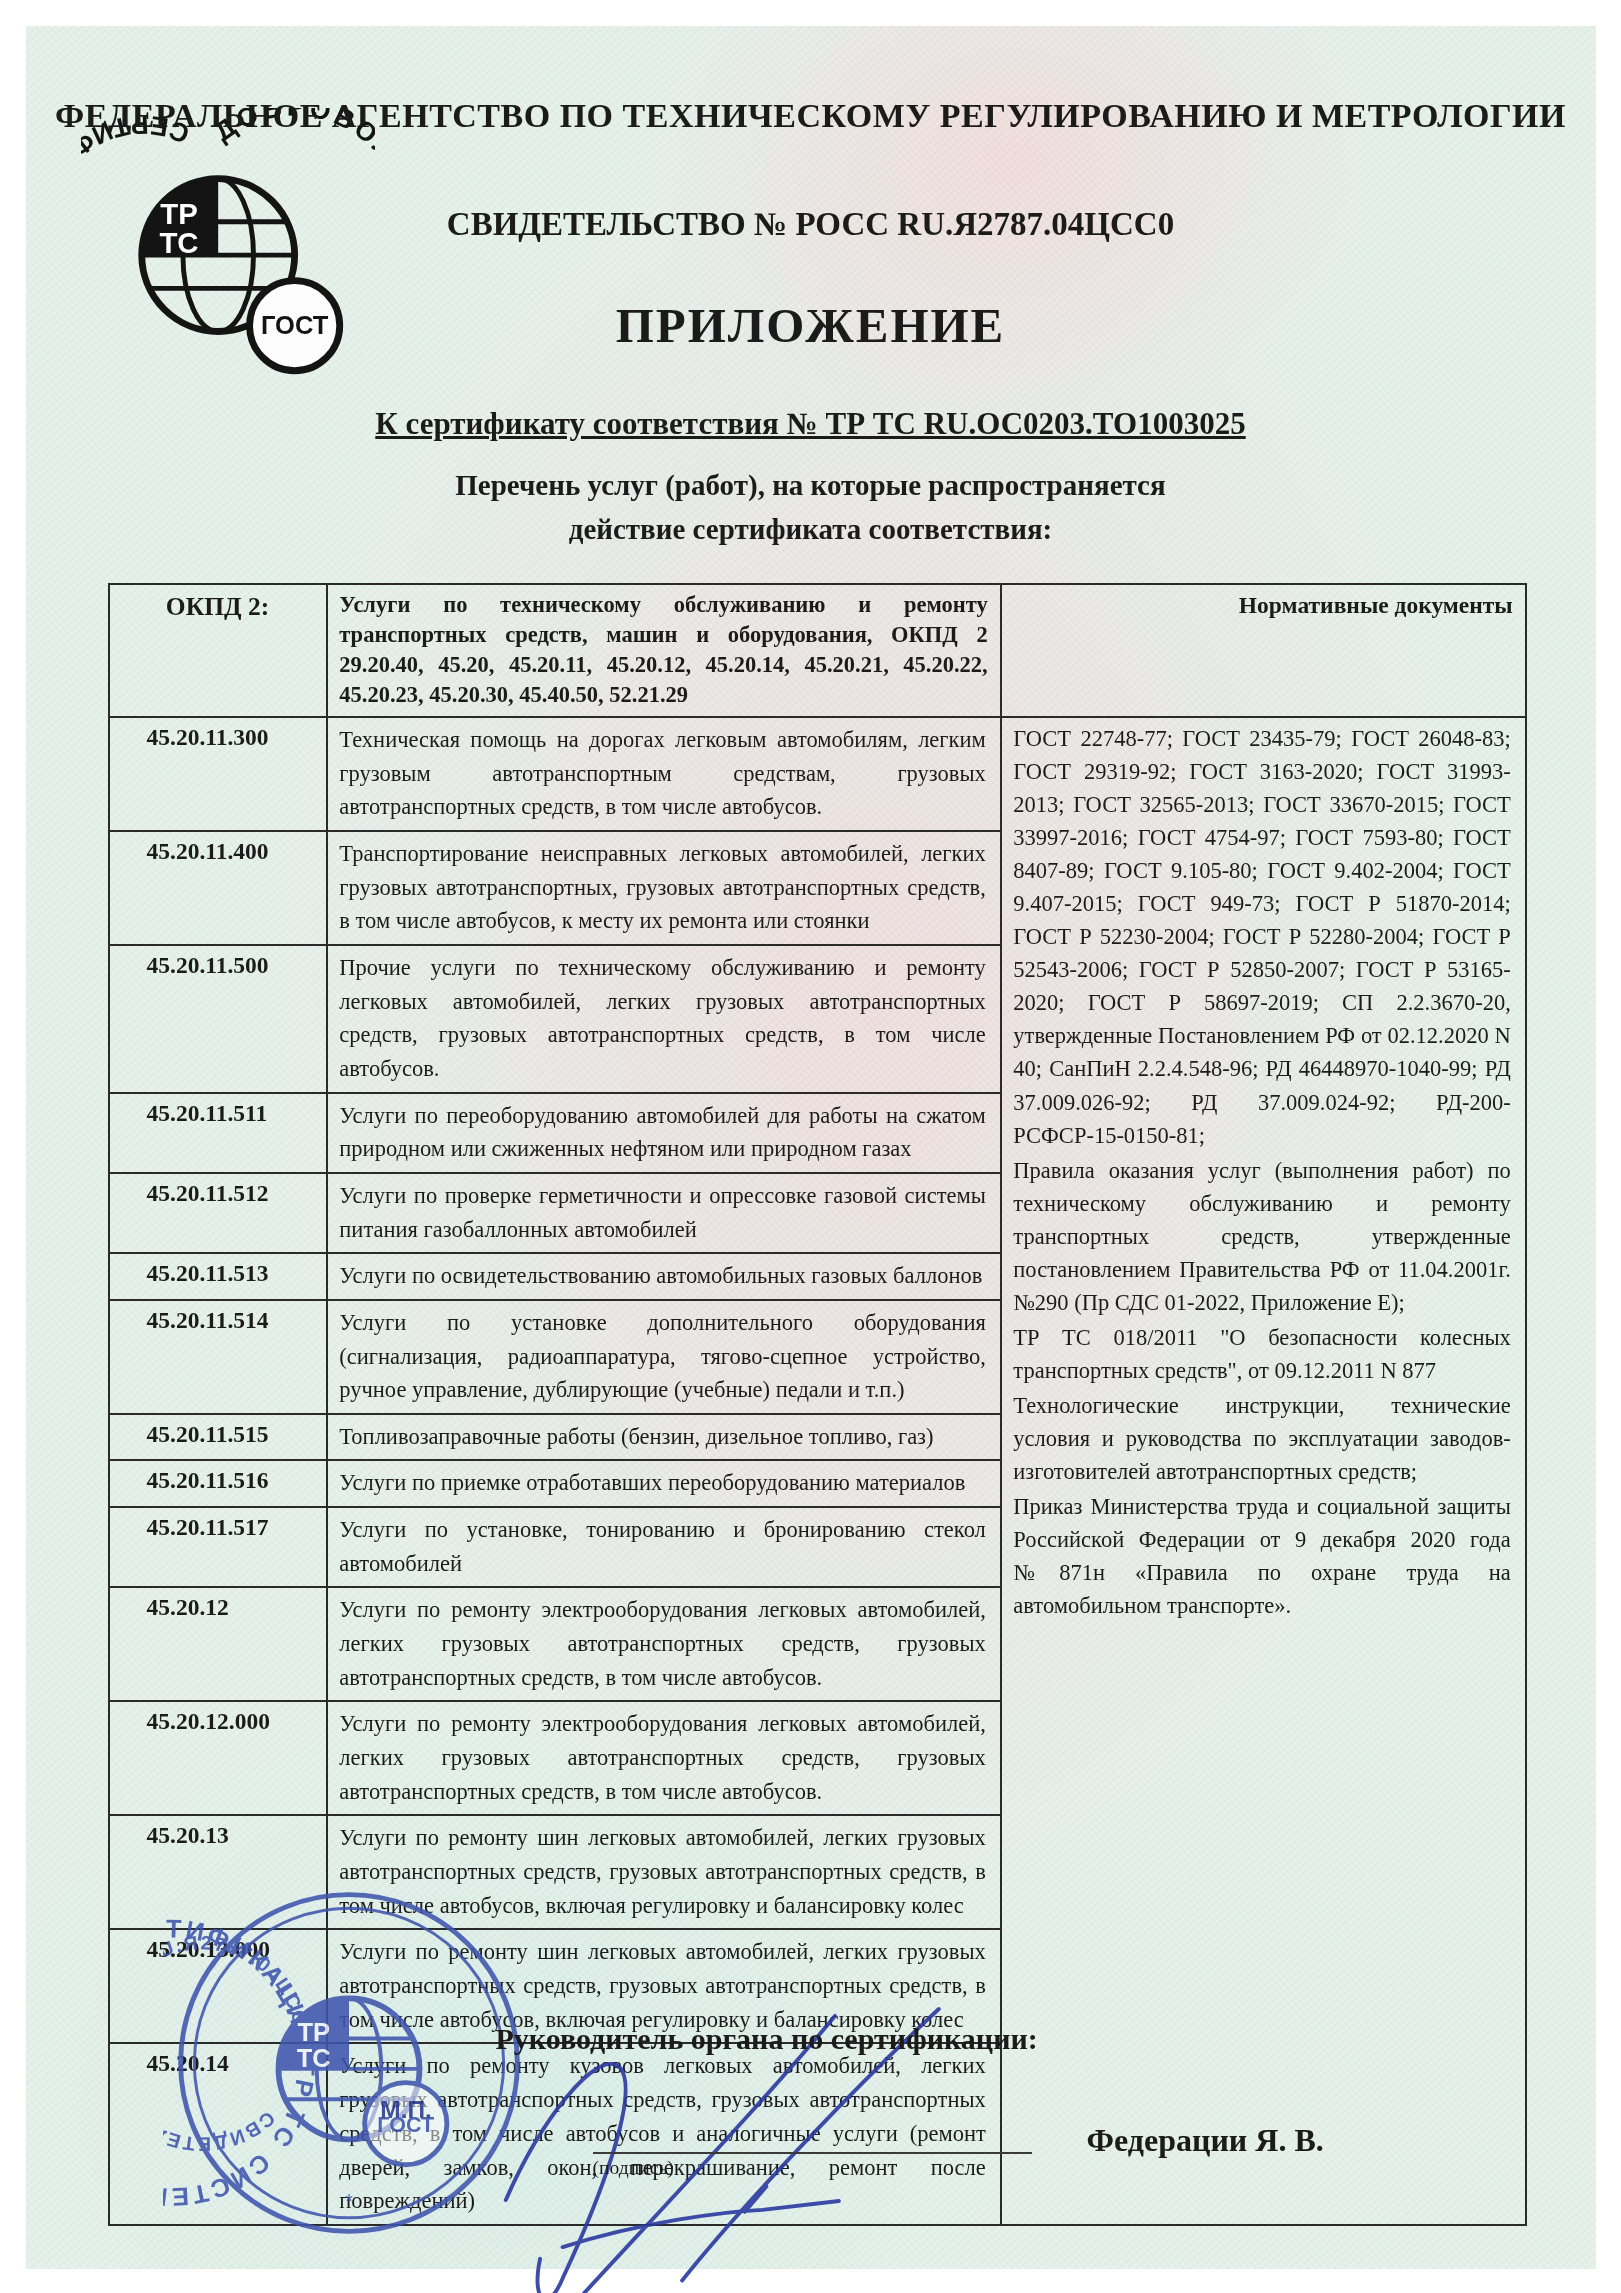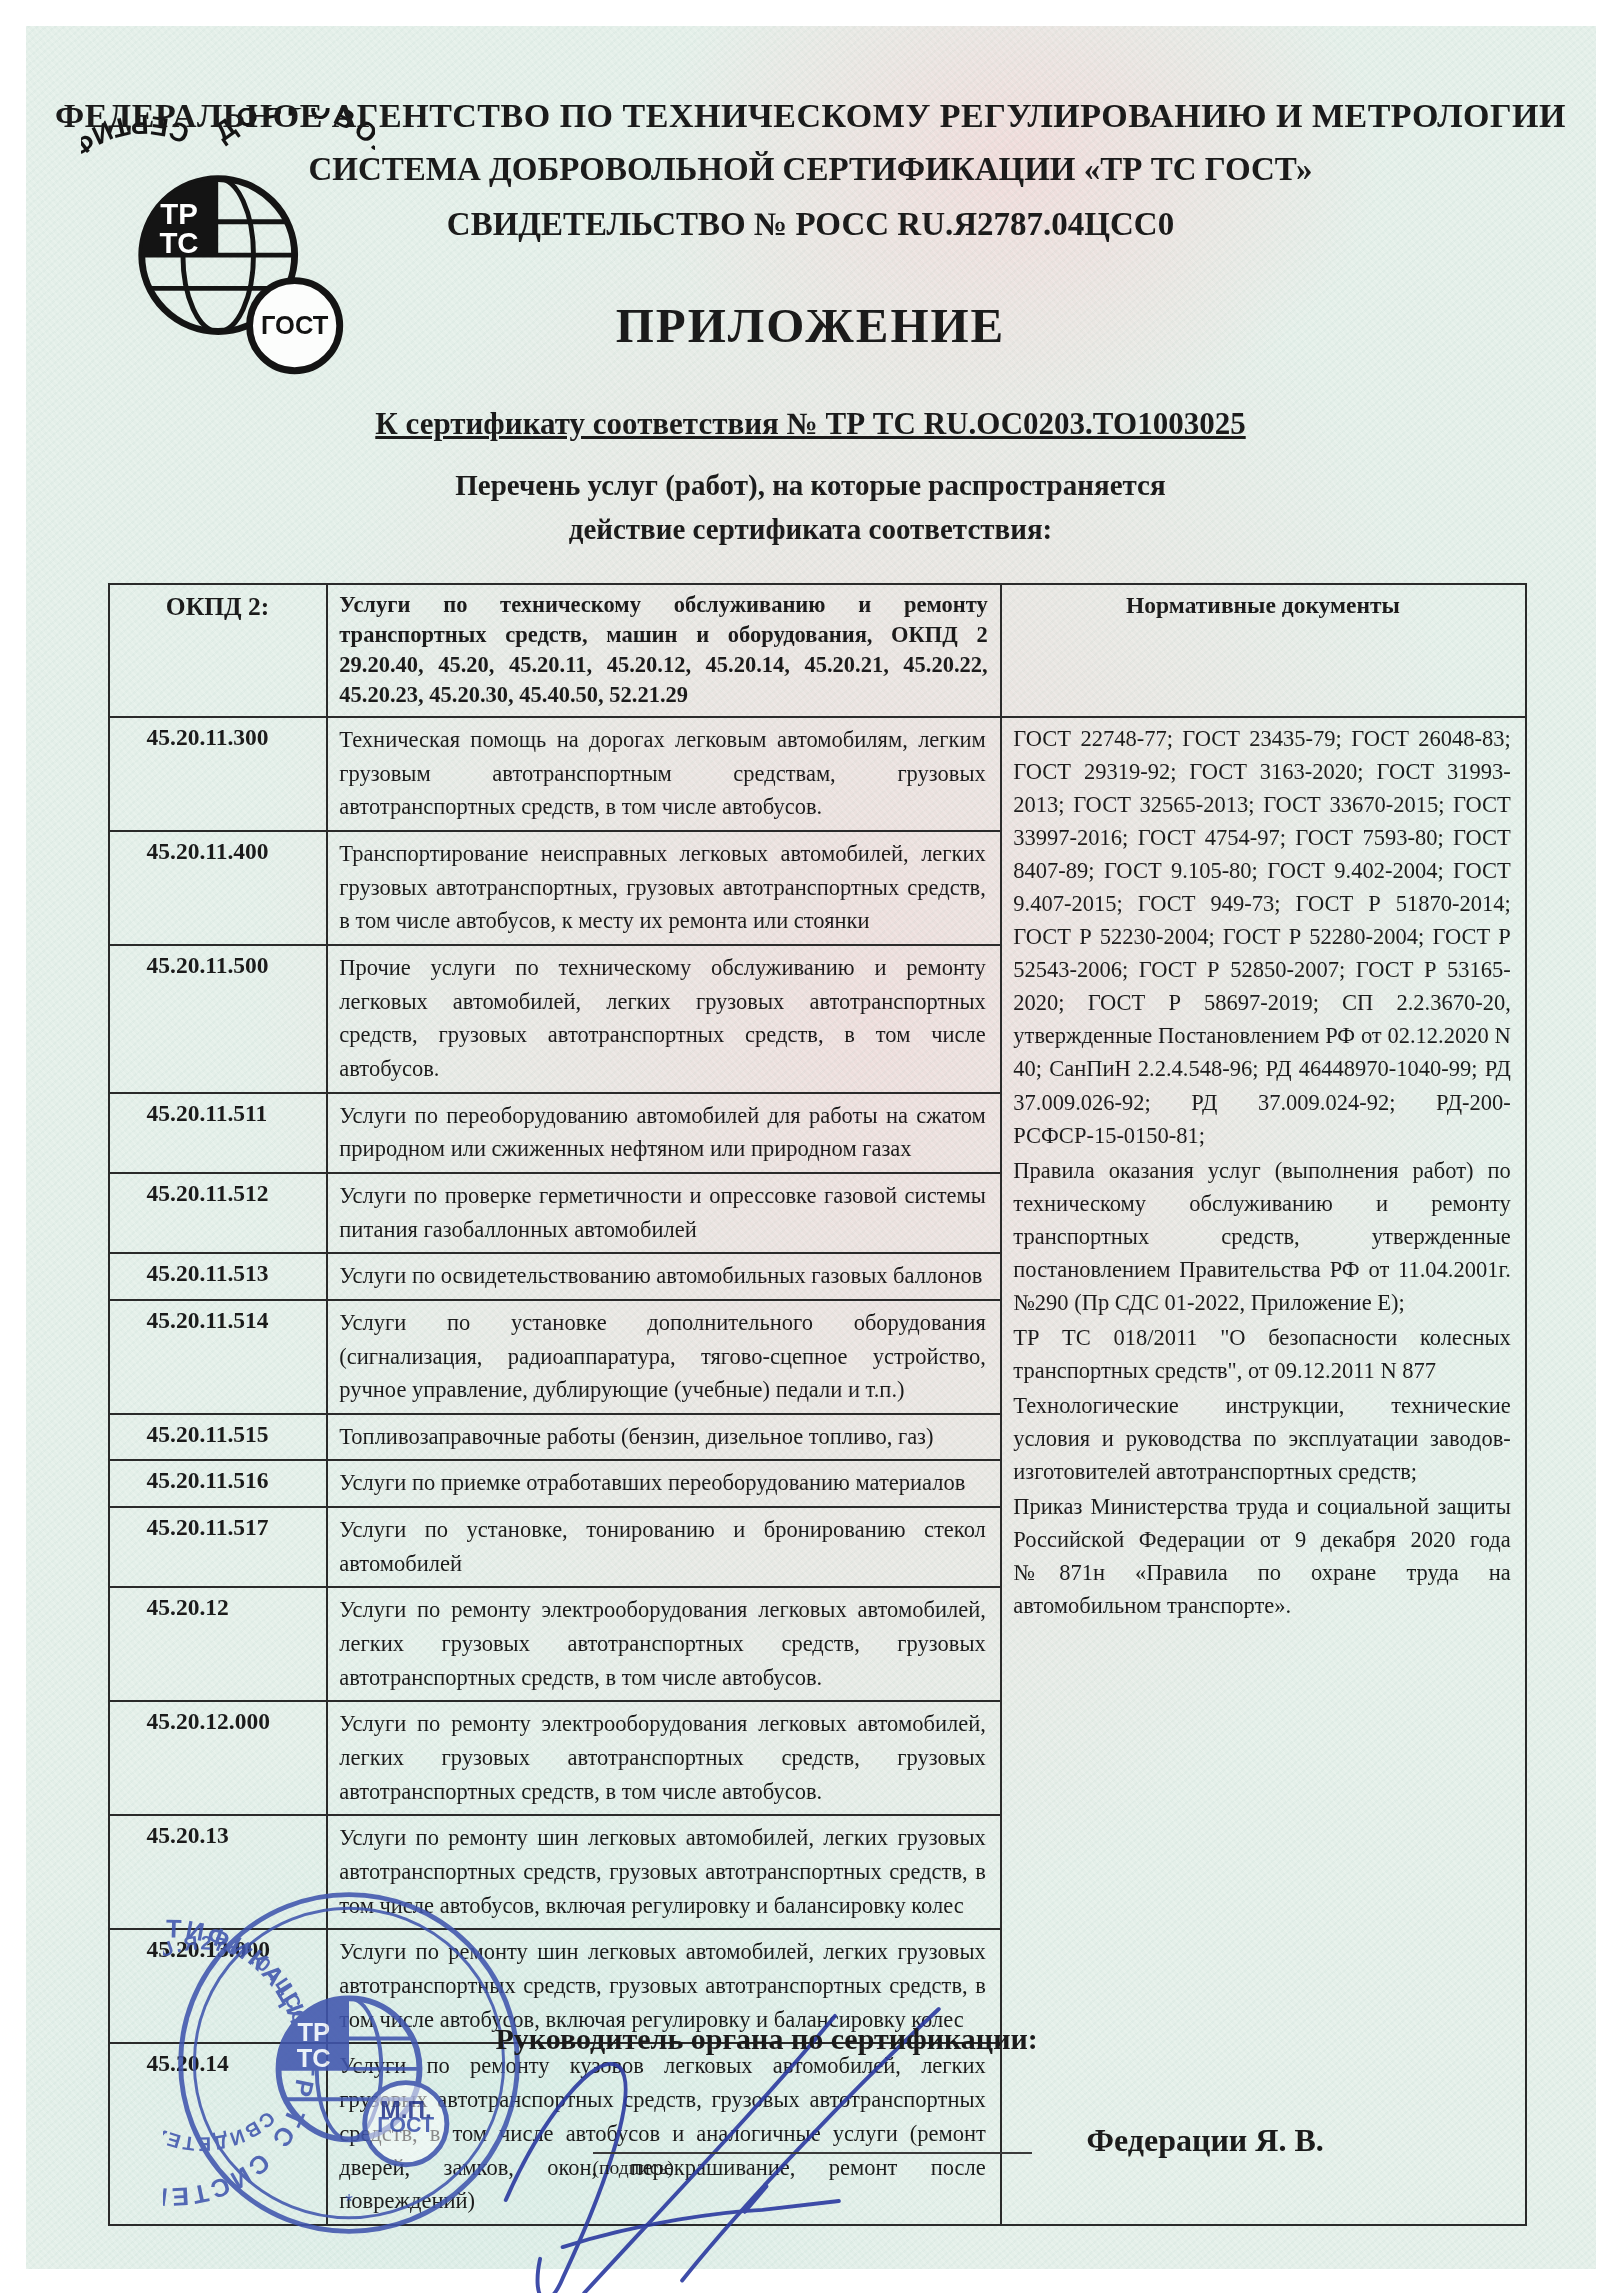--- a/index.html
+++ b/index.html
@@ -28,21 +28,21 @@
 
   table.services{position:absolute;left:82px;top:557px;width:1417px;border-collapse:collapse;table-layout:fixed;
     border:2.9px solid #262626;}
   table.services col.c1{width:218px;}
   table.services col.c2{width:674px;}
   table.services col.c3{width:525px;}
   table.services td,table.services th{border:2px solid #2a2a2a;vertical-align:top;overflow:hidden;}
   thead th{font-size:22.5px;font-weight:bold;line-height:1.33;padding:5.9px 11.8px;}
   th.okpd-h{vertical-align:middle;text-align:center;font-size:25.5px;margin-top:43px;}
   th.svc-h{text-align:justify;text-align-last:left;}
-  th.norm-h{vertical-align:middle;text-align:center;font-size:23.5px;}
+  th.norm-h{vertical-align:middle;text-align:right;font-size:23.5px;}
   td.code-cell{font-size:23.5px;font-weight:bold;vertical-align:middle;padding:5.9px 9.8px 5.9px 37px;white-space:nowrap;}
   td.service-cell{font-size:22.5px;line-height:1.5;padding:4.9px 13.7px 5.9px 11.8px;text-align:justify;text-align-last:left;}
   td.norm-cell{font-size:22.5px;line-height:1.47;padding:3.9px 13.7px 5.9px 11.8px;text-align:justify;text-align-last:left;}
   td.norm-cell p{margin:0 0 2px 0;}
 
   .sign-label{position:absolute;left:470px;top:1996px;font-size:30px;font-weight:bold;}
   .sig-line{position:absolute;left:567px;top:2099px;width:439px;height:27.4px;border-bottom:2px solid #3a3a3a;}
   .sig-caption{position:absolute;left:567px;top:2131px;width:439px;text-align:left;font-size:19.6px;}
   .sign-name{position:absolute;left:1061px;top:2096px;font-size:32px;font-weight:bold;}
   svg text{font-family:"Liberation Sans","DejaVu Sans",sans-serif;}
@@ -80,21 +80,20 @@
         <text font-size="27" font-weight="bold" letter-spacing="4">
           <textPath href="#arcTopB" startOffset="1%">ДОБРОВОЛЬНАЯ</textPath>
         </text>
         <text font-size="27" font-weight="bold" letter-spacing="4">
           <textPath href="#arcBotB" startOffset="5%">СЕРТИФИКАЦИЯ</textPath>
         </text>
       </g>
     </svg>
 
     <div class="hdr hl1">ФЕДЕРАЛЬНОЕ АГЕНТСТВО ПО ТЕХНИЧЕСКОМУ РЕГУЛИРОВАНИЮ И МЕТРОЛОГИИ</div>
-    <div class="hdr hl2">СИСТЕМА ДОБРОВОЛЬНОЙ СЕРТИФИКАЦИИ «ТР ТС ГОСТ»</div>
     <div class="hdr hl3">СВИДЕТЕЛЬСТВО № РОСС RU.Я2787.04ЦСС0</div>
     <div class="hdr doc-title">ПРИЛОЖЕНИЕ</div>
     <div class="hdr doc-subtitle">К сертификату соответствия № ТР ТС RU.ОС0203.ТО1003025</div>
     <div class="hdr intro1">Перечень услуг (работ), на которые распространяется</div>
     <div class="hdr intro2">действие сертификата соответствия:</div>
 
     <table class="services">
       <colgroup>
           <col class="c1">
           <col class="c2">

